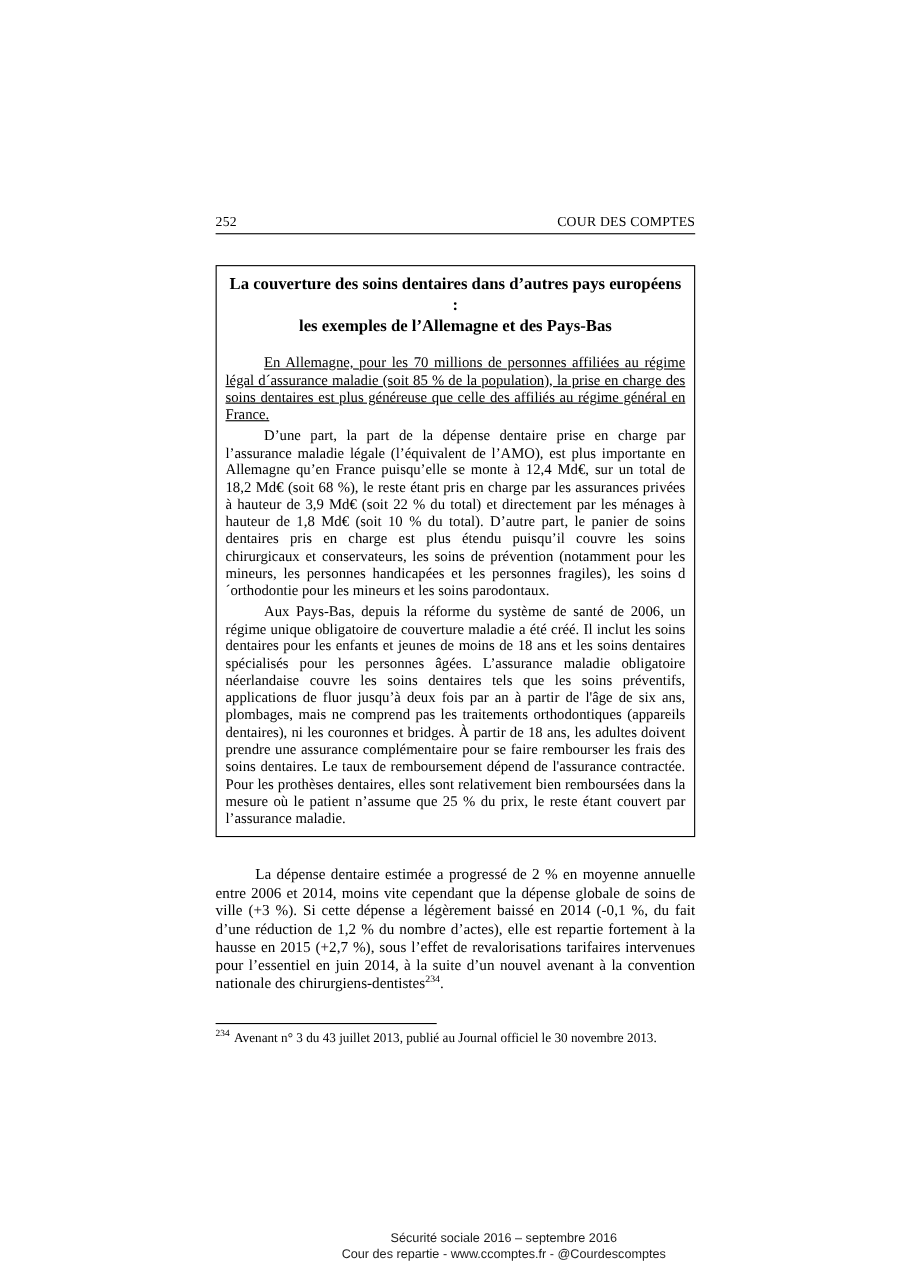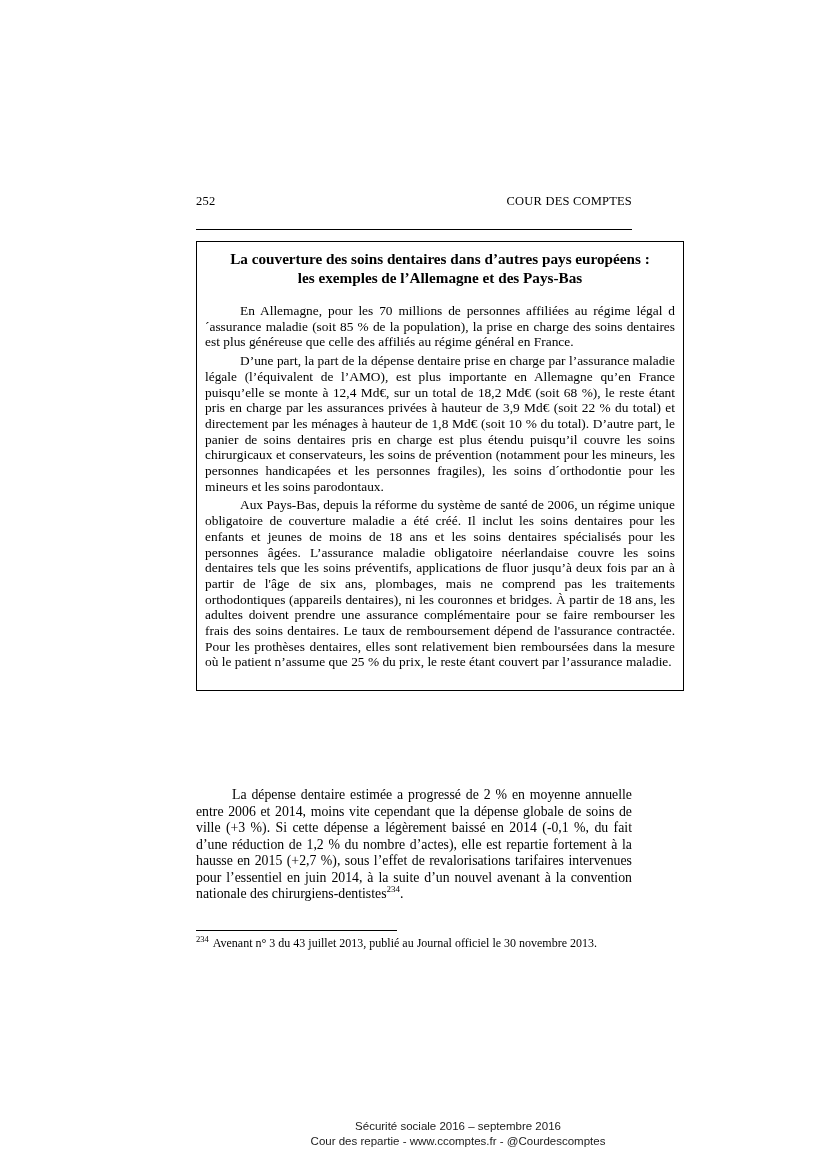--- a/index.html
+++ b/index.html
@@ -19,50 +19,50 @@
     position: absolute;
     top: 194px;
     left: 196px;
     width: 436px;
     display: flex;
     justify-content: space-between;
     align-items: flex-end;
     font-size: 12.5px;
     line-height: 15px;
     border-bottom: 1.3px solid #000000;
-    padding-bottom: 20px;
+    padding-bottom: 3px;
     letter-spacing: 0.2px;
   }
 
   
   .inset-box {
     position: absolute;
     top: 241px;
     left: 196px;
-    width: 488px;
+    width: 436px;
     box-sizing: border-box;
     border: 1.3px solid #000000;
-    padding: 7px 8px 20px 8px;
+    padding: 7px 8px 8px 8px;
   }
   .box-title {
     font-weight: bold;
     font-size: 15.2px;
     line-height: 19px;
     text-align: center;
     margin: 0 0 5px 0;
   }
   .box-title .line { display: block; }
   .inset-box p {
     margin: 3px 0 0 0;
     font-size: 13.4px;
     line-height: 15.7px;
     text-align: justify;
     text-indent: 35px;
   }
-  .inset-box p:first-of-type { margin-top: 16px; }
+  .inset-box p:first-of-type { margin-top: 16px; text-decoration: underline; }
 
   
   .section-heading {
     position: absolute;
     top: 738px;
     left: 196px;
     width: 436px;
     margin: 0;
     font-size: 14.8px;
     line-height: 17.5px;

